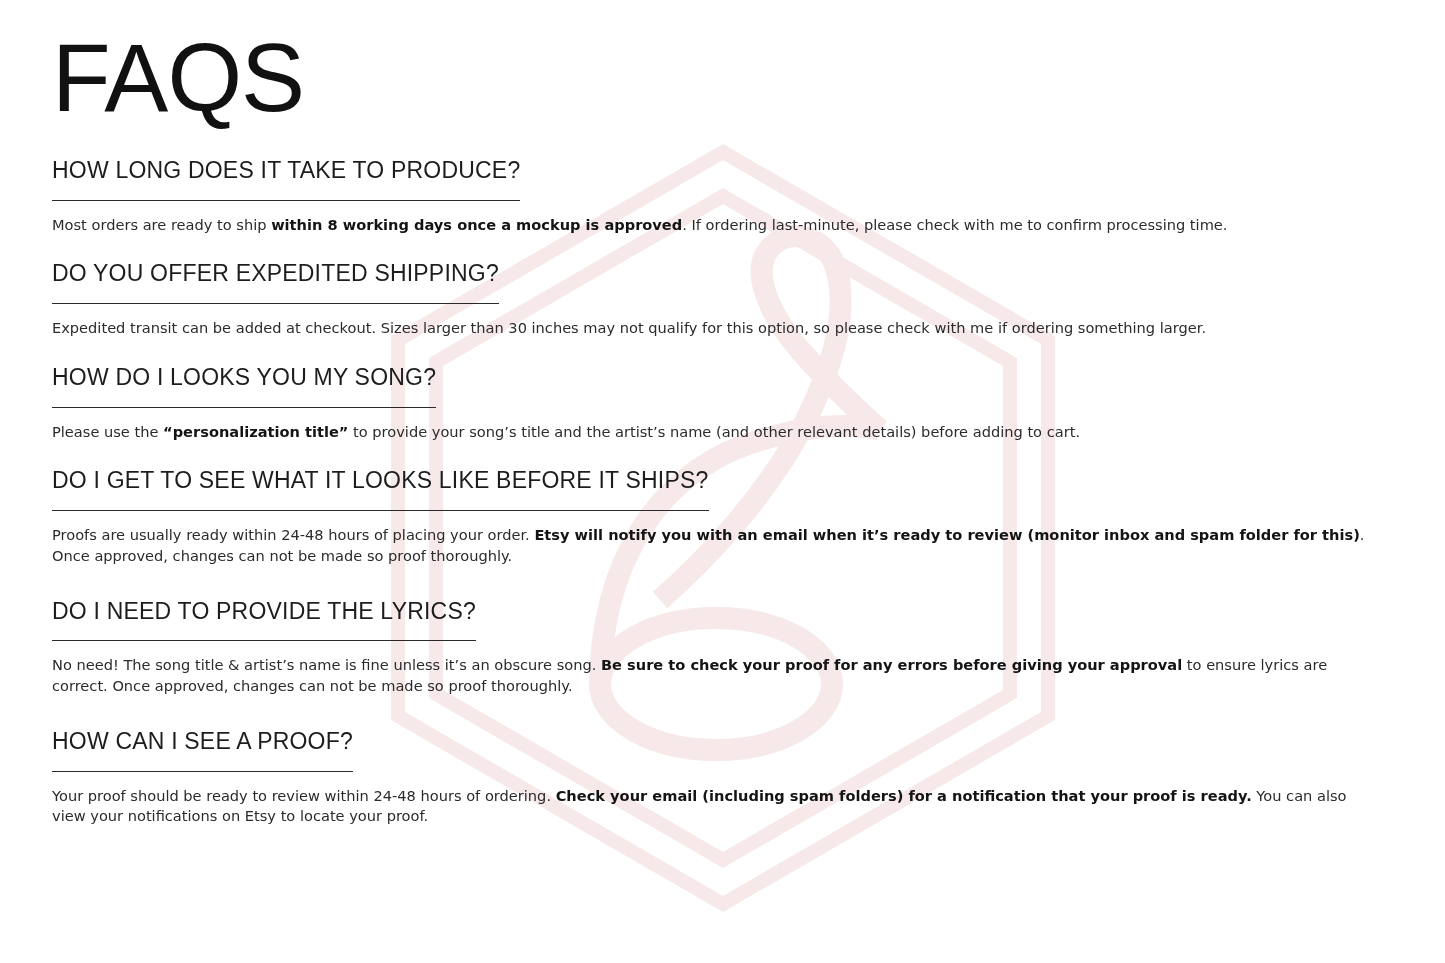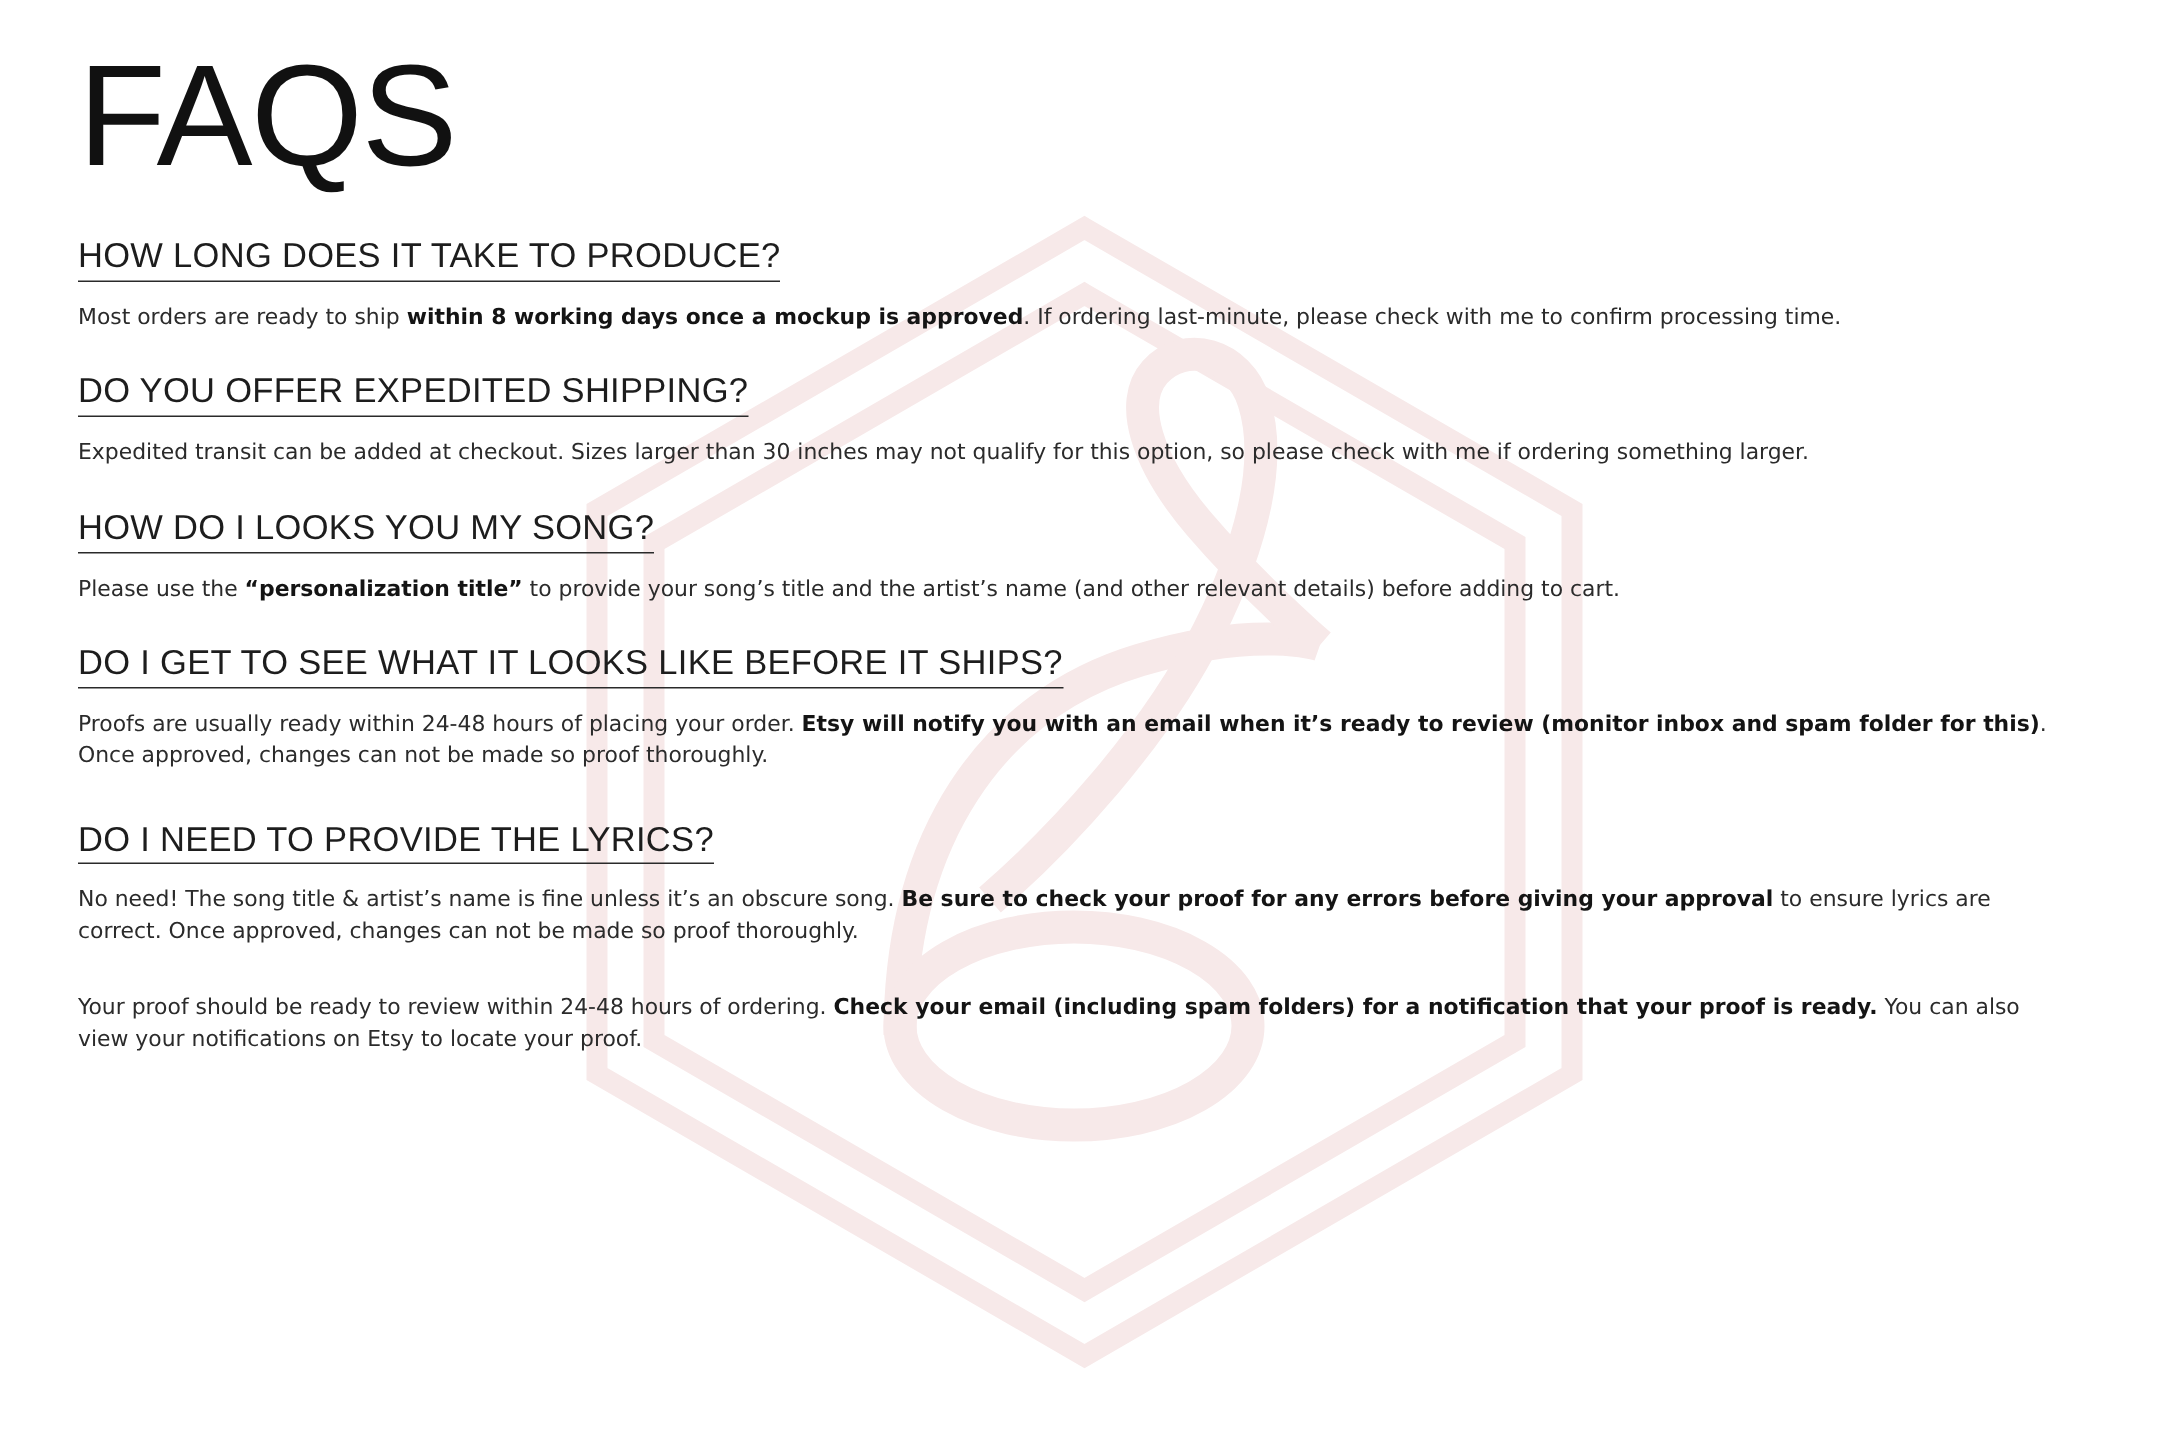--- a/index.html
+++ b/index.html
@@ -53,21 +53,21 @@
 
   .faq-q {
     font-family: "Liberation Sans", sans-serif;
     font-size: 23px;
     font-weight: 400;
     color: #1d1d1d;
     letter-spacing: 0.2px;
     line-height: 1.25;
     display: inline-block;
     border-bottom: 1px solid #2a2a2a;
-    padding-bottom: 2px;
+    padding-bottom: 15px;
     margin: 0;
   }
 
   .faq-a {
     font-family: "DejaVu Sans", sans-serif;
     font-size: 14.6px;
     line-height: 1.42;
     color: #2b2b2b;
     margin: 14px 0 0 0;
     max-width: 1320px;
@@ -121,17 +121,18 @@
       <p class="faq-a">Proofs are usually ready within 24-48 hours of placing your order. <b>Etsy will notify you with an email when it’s ready to review (monitor inbox and spam folder for this)</b>. Once approved, changes can not be made so proof thoroughly.</p>
     </div>
 
     <div class="faq-item gap-lg">
       <h2 class="faq-q">DO I NEED TO PROVIDE THE LYRICS?</h2>
       <p class="faq-a">No need! The song title &amp; artist’s name is fine unless it’s an obscure song. <b>Be sure to check your proof for any errors before giving your approval</b> to ensure lyrics are correct. Once approved, changes can not be made so proof thoroughly.</p>
     </div>
 
 
     <div class="faq-item">
+      <h2 class="faq-q">HOW CAN I SEE A PROOF?</h2>
       <p class="faq-a">Your proof should be ready to review within 24-48 hours of ordering. <b>Check your email (including spam folders) for a notification that your proof is ready.</b> You can also view your notifications on Etsy to locate your proof.</p>
     </div>
 
   </div>
 </div>
 
 </body></html>

